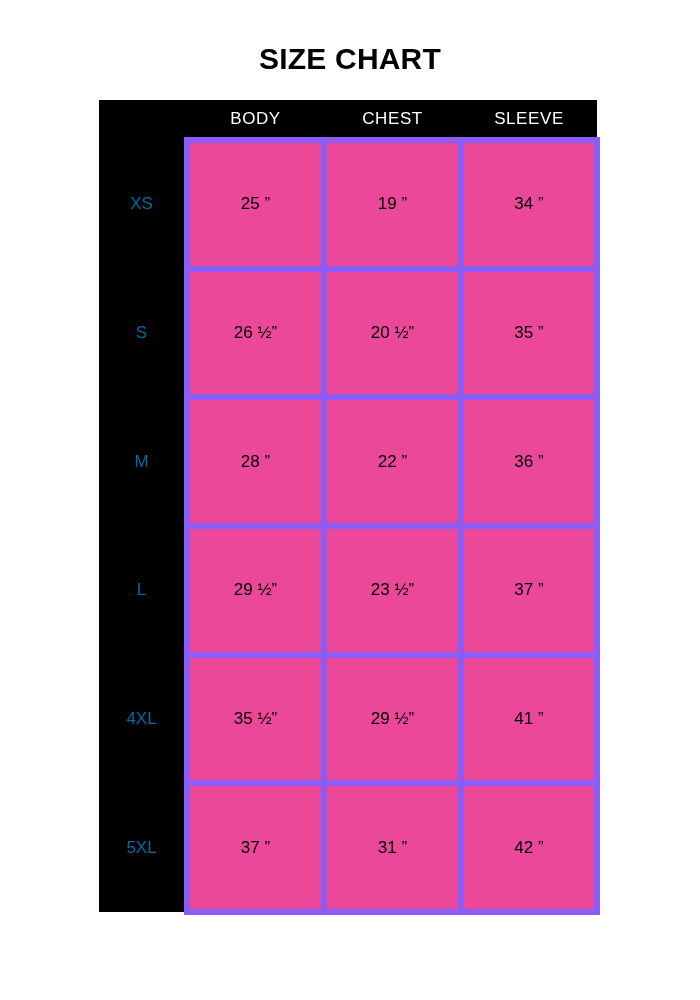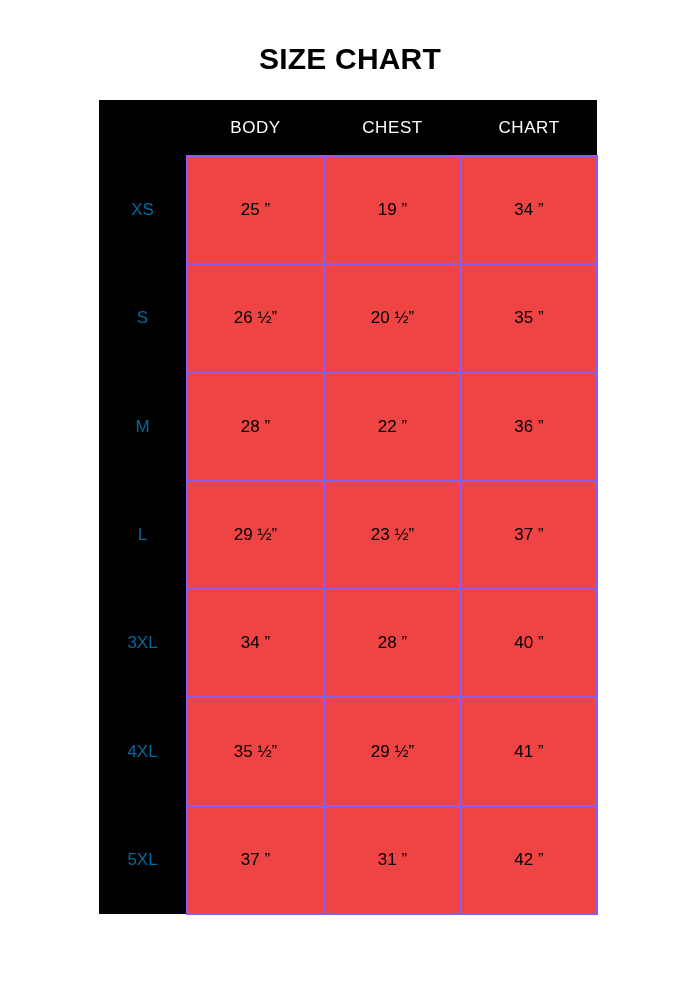--- a/index.html
+++ b/index.html
@@ -56,21 +56,21 @@
     table-layout: fixed;
   }
 
   
   col.c-size   { width: 88px;  }
   col.c-body   { width: 137px; }
   col.c-chest  { width: 137px; }
   col.c-sleeve { width: 136px; }
 
   
-  tr.head-row { height: 56px; }
+  tr.head-row { height: 40px; }
 
   th.hdr {
     background: #000000;
     color: #ffffff;
     font-size: 17px;
     font-weight: normal;
     letter-spacing: 0.6px;
     text-align: center;
     vertical-align: middle;
     border: none;
@@ -91,26 +91,26 @@
     color: #0369a1;
     font-size: 17px;
     text-align: center;
     vertical-align: middle;
     border: none;
     padding: 0;
     white-space: pre;
   }
 
   td.meas-cell {
-    background: #ef4444;
+    background: #ec4899;
     color: #000000;
     font-size: 17px;
     text-align: center;
     vertical-align: middle;
-    border: 2px solid #8b5cf6;
+    border: 6px solid #8b5cf6;
     padding: 0;
     white-space: pre;
   }
 </style>
 </head>
 <body>
 
 <div class="page">
 
   <div class="chart-title">SIZE CHART</div>
@@ -121,21 +121,21 @@
         <col class="c-size">
         <col class="c-body">
         <col class="c-chest">
         <col class="c-sleeve">
       </colgroup>
       <thead>
         <tr class="head-row">
           <th class="hdr-corner"></th>
           <th class="hdr">BODY</th>
           <th class="hdr">CHEST</th>
-          <th class="hdr">CHART</th>
+          <th class="hdr">SLEEVE</th>
         </tr>
       </thead>
       <tbody>
 
         <tr class="data-row">
           <td class="size-cell">XS</td>
           <td class="meas-cell">25 ”</td>
           <td class="meas-cell">19 ”</td>
           <td class="meas-cell">34 ”</td>
         </tr>
@@ -156,26 +156,20 @@
 
         <tr class="data-row">
           <td class="size-cell">L</td>
           <td class="meas-cell">29 ½”</td>
           <td class="meas-cell">23 ½”</td>
           <td class="meas-cell">37 ”</td>
         </tr>
 
 
 
-        <tr class="data-row">
-          <td class="size-cell">3XL</td>
-          <td class="meas-cell">34 ”</td>
-          <td class="meas-cell">28 ”</td>
-          <td class="meas-cell">40 ”</td>
-        </tr>
 
         <tr class="data-row">
           <td class="size-cell">4XL</td>
           <td class="meas-cell">35 ½”</td>
           <td class="meas-cell">29 ½”</td>
           <td class="meas-cell">41 ”</td>
         </tr>
 
         <tr class="data-row">
           <td class="size-cell">5XL</td>

